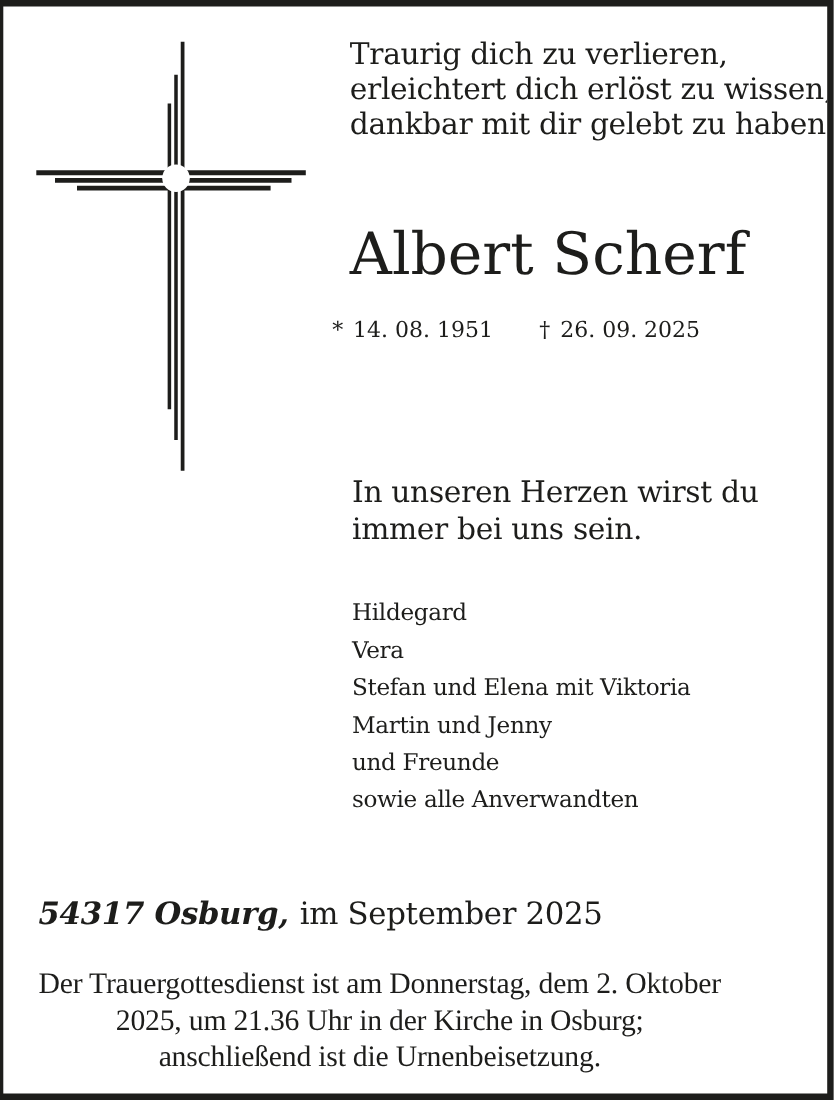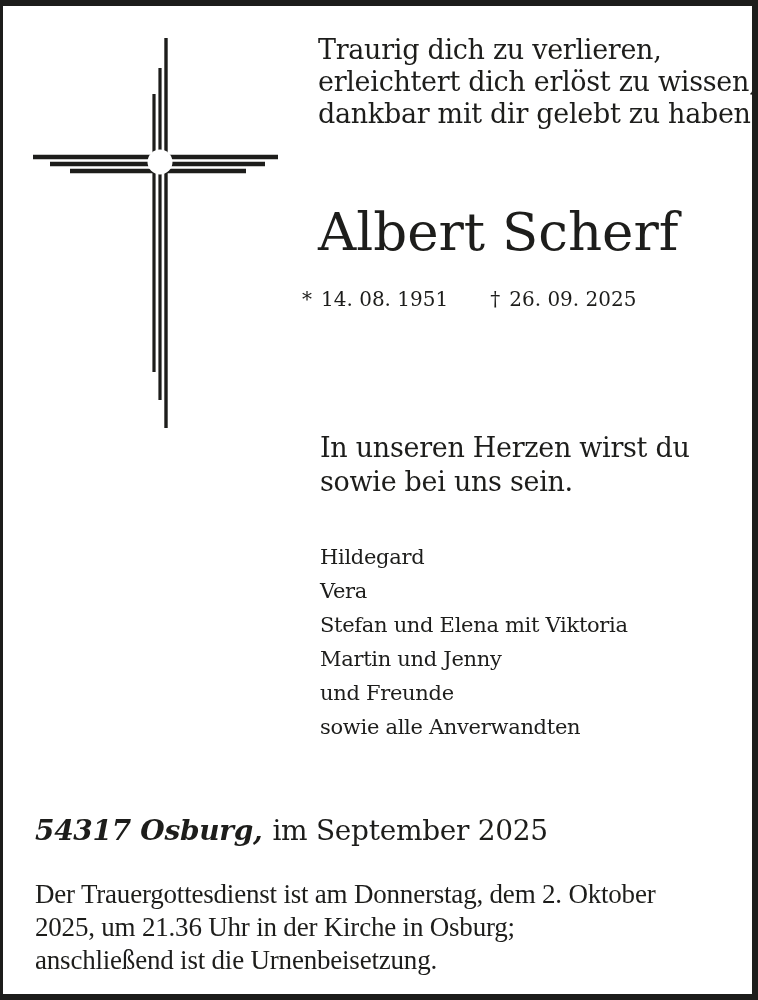--- a/index.html
+++ b/index.html
@@ -94,20 +94,21 @@
   }
   .service {
     position: absolute;
     left: 32px;
     top: 872px;
     font-family: "Liberation Serif", serif;
     font-size: 27px;
     line-height: 33px;
     letter-spacing: -0.2px;
     white-space: nowrap;
+    text-align: center;
   }
 </style>
 </head>
 <body>
 
 <div class="notice">
 
   <svg class="cross" width="280" height="410" viewBox="0 0 280 410">
     <g stroke="#1d1d1b" fill="none">
 
@@ -135,21 +136,21 @@
     <span>
       <span class="sym">*</span><span>14. 08. 1951</span>
     </span>
     <span>
       <span class="sym">†</span><span>26. 09. 2025</span>
     </span>
   </div>
 
   <div class="farewell">
     <div>In unseren Herzen wirst du</div>
-    <div>sowie bei uns sein.</div>
+    <div>immer bei uns sein.</div>
   </div>
 
   <div class="mourners">
     <div>Hildegard</div>
     <div>Vera</div>
     <div>Stefan und Elena mit Viktoria</div>
     <div>Martin und Jenny</div>
     <div>und Freunde</div>
     <div>sowie alle Anverwandten</div>
   </div>

